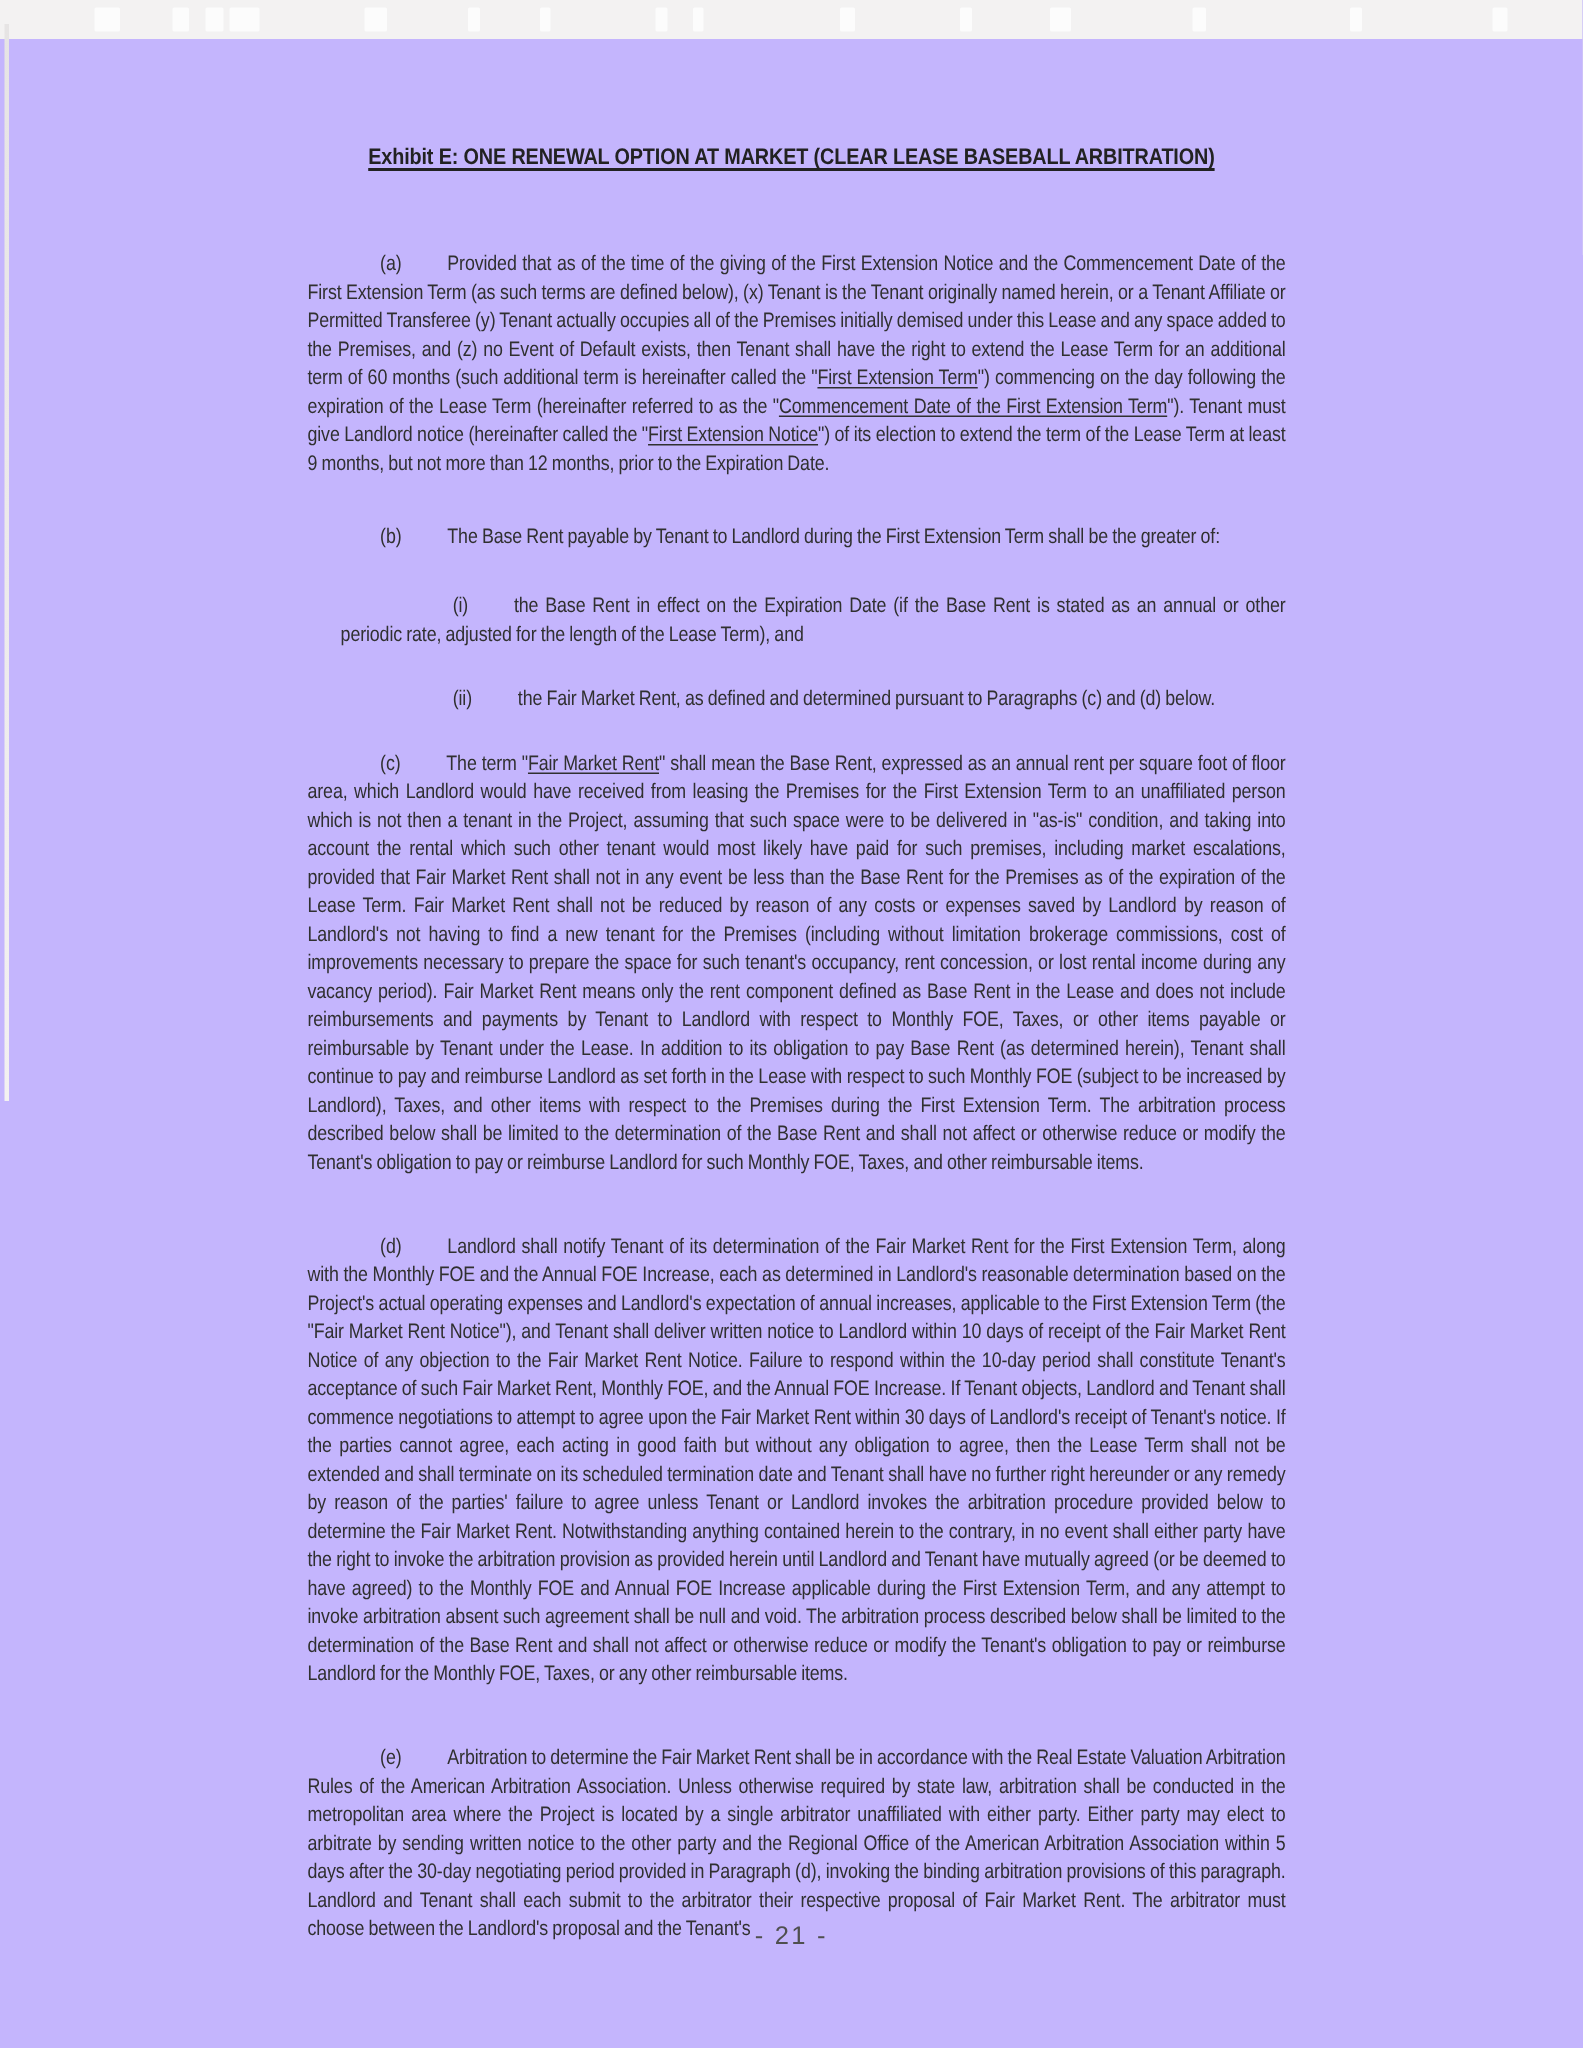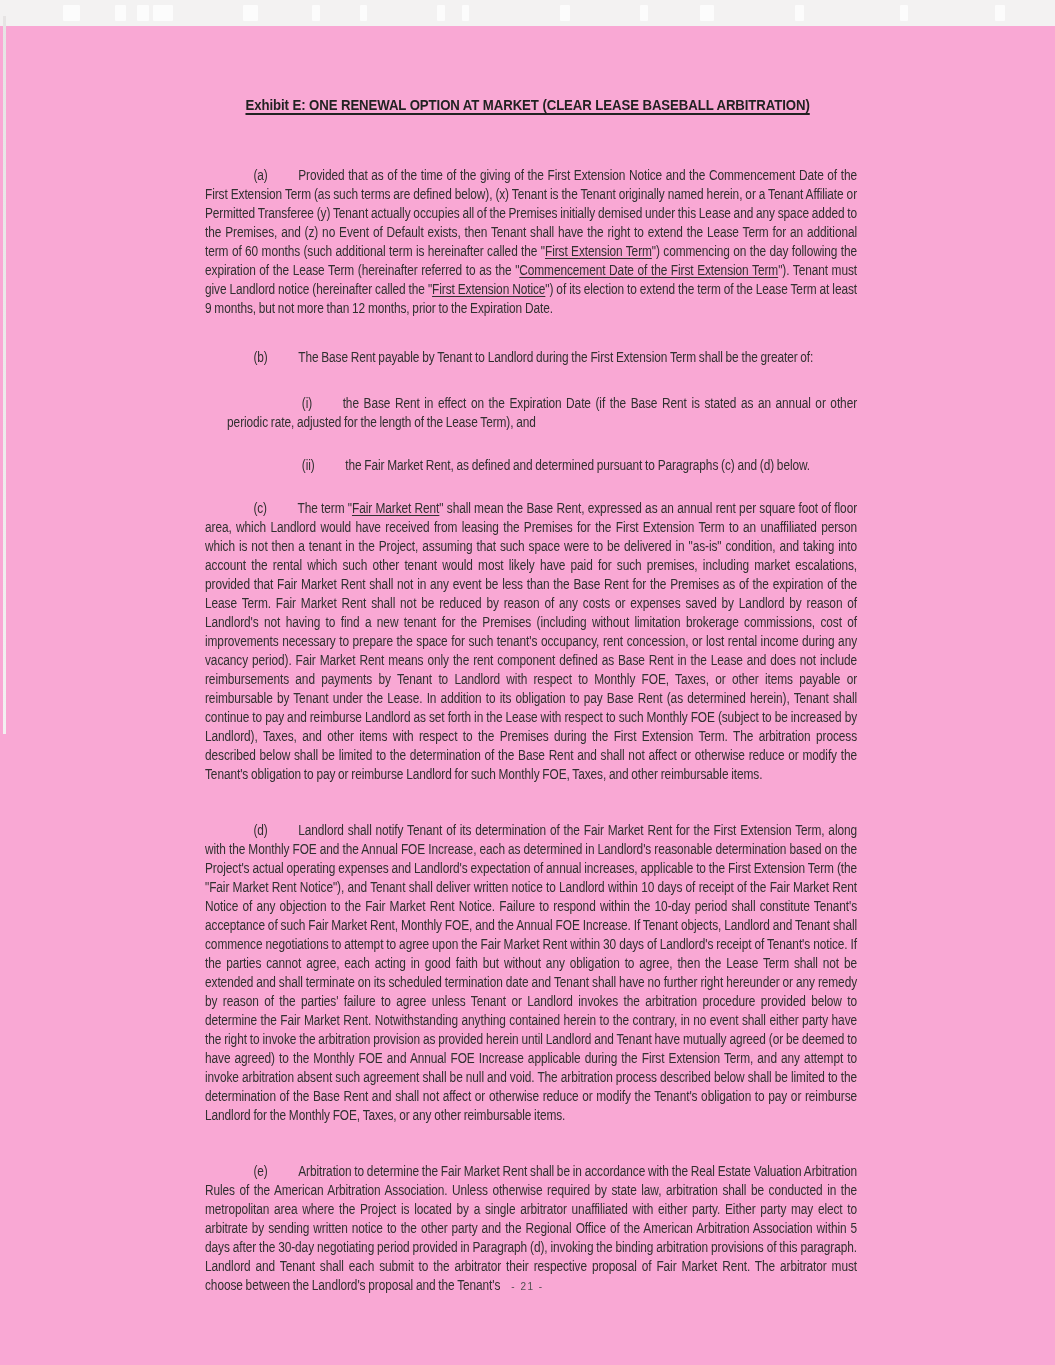--- a/index.html
+++ b/index.html
@@ -1,20 +1,20 @@
 <!DOCTYPE html>
 <html><head>
 <meta charset="utf-8">
 <style>
   html,body { margin:0; padding:0; }
   body { background:#e9e9e9; }
   .page {
     position:relative;
     width:1055px; height:1365px;
-    background:#f9a8d4;
+    background:#c4b5fd;
     overflow:hidden;
     font-family:"Liberation Sans", sans-serif;
     color:#2f2f2f;
   }
   
   .top-band {
     position:absolute; top:0; left:0; width:1055px; height:26px;
     background:#f3f2f2;
   }
   .top-band span {
@@ -51,21 +51,21 @@
   .sub-i  { margin-bottom:24px; }
   .sub-ii { margin-bottom:24px; }
   .para-c { margin-bottom:37px; }
   .para-d { margin-bottom:37px; }
   .para-e { margin-bottom:0; }
   .tab { display:inline-block; width:36px; }
   .u { text-decoration:underline; text-decoration-thickness:1px; text-underline-offset:2px; }
   
   .footer {
     position:absolute; top:1281px; left:0; width:1055px;
-    text-align:center; font-size:10px; color:#4f4f4f; letter-spacing:1.5px;
+    text-align:center; font-size:17px; color:#4f4f4f; letter-spacing:1.5px;
   }
 </style>
 </head>
 <body>
 
 <div class="page">
 
   <div class="top-band">
     <span style="left:63px;width:17px"></span>
     <span style="left:115px;width:11px"></span>

